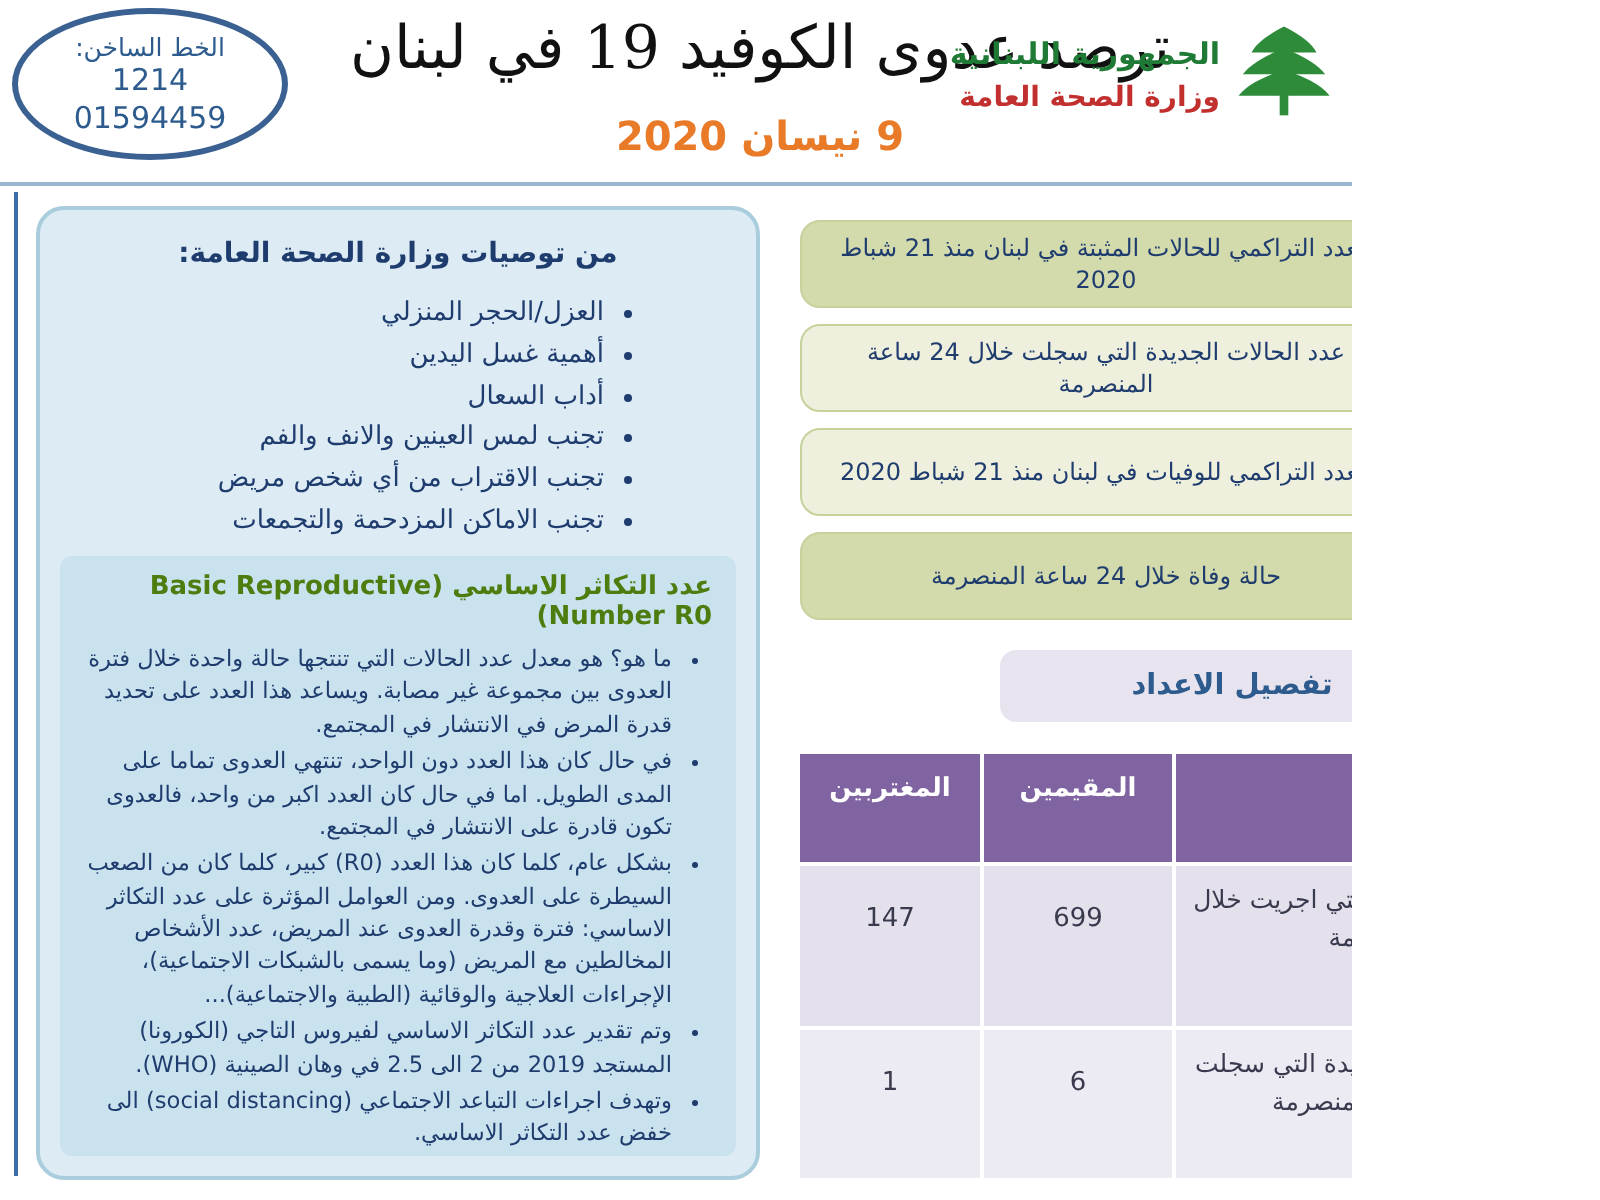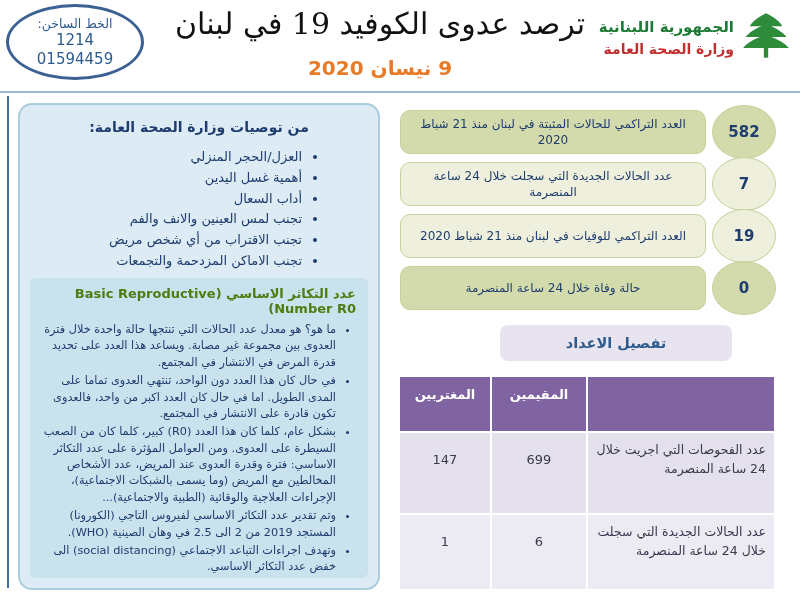--- a/index.html
+++ b/index.html
@@ -1,16 +1,16 @@
 <!DOCTYPE html>
 <html lang="ar"><head>
 <meta charset="utf-8">
 <style>
   html,body{margin:0;padding:0;background:#fff;}
-  #page{position:relative;width:800px;height:600px;background:#ffffff;overflow:hidden;
+  #page{position:relative;width:676px;height:600px;background:#ffffff;overflow:hidden;
         font-family:"DejaVu Sans",sans-serif;}
 
   
   .hotline{position:absolute;left:6px;top:4px;width:138px;height:76px;border:3px solid #3a6191;
            border-radius:50%;display:flex;flex-direction:column;align-items:center;justify-content:center;
            color:#2d5b8e;background:#fff;box-sizing:border-box;}
   .hotline .hl-label{font-size:12.5px;}
   .hotline .hl-num{font-size:15px;line-height:1.25;}
   .page-title{position:absolute;left:170px;top:6px;width:420px;text-align:center;direction:rtl;
               font-family:"DejaVu Serif",serif;font-size:30px;color:#111;}

